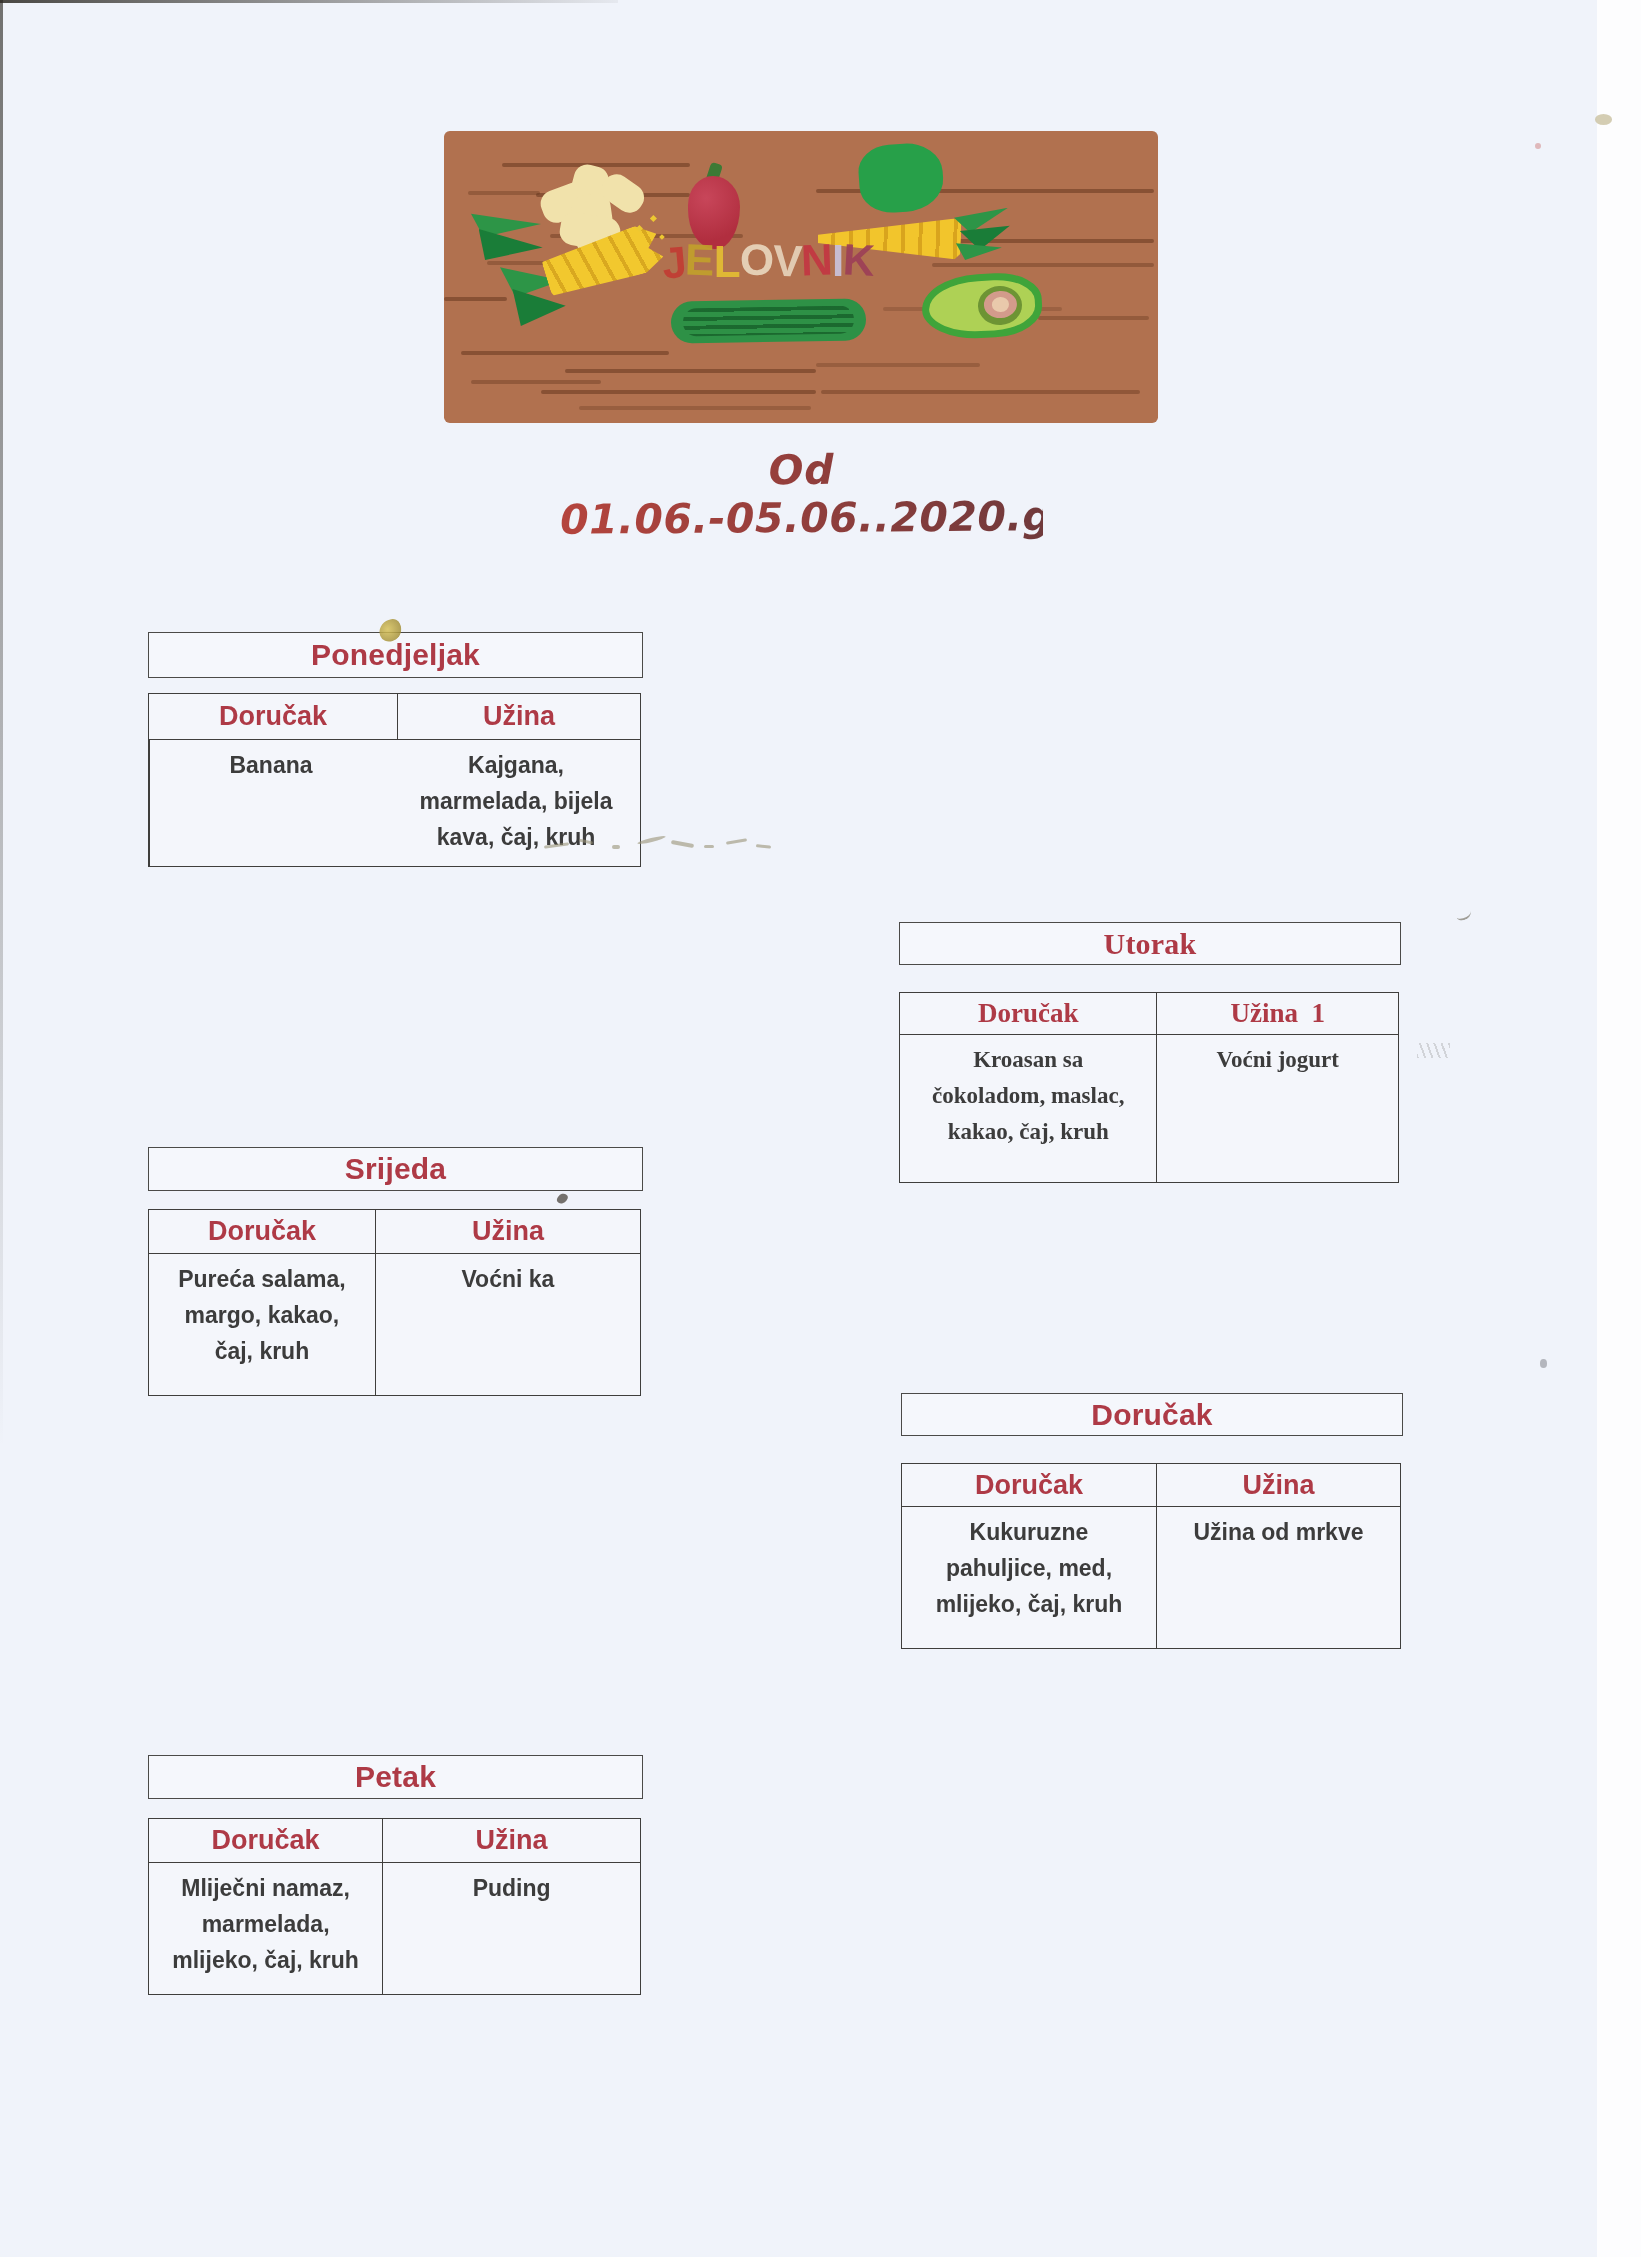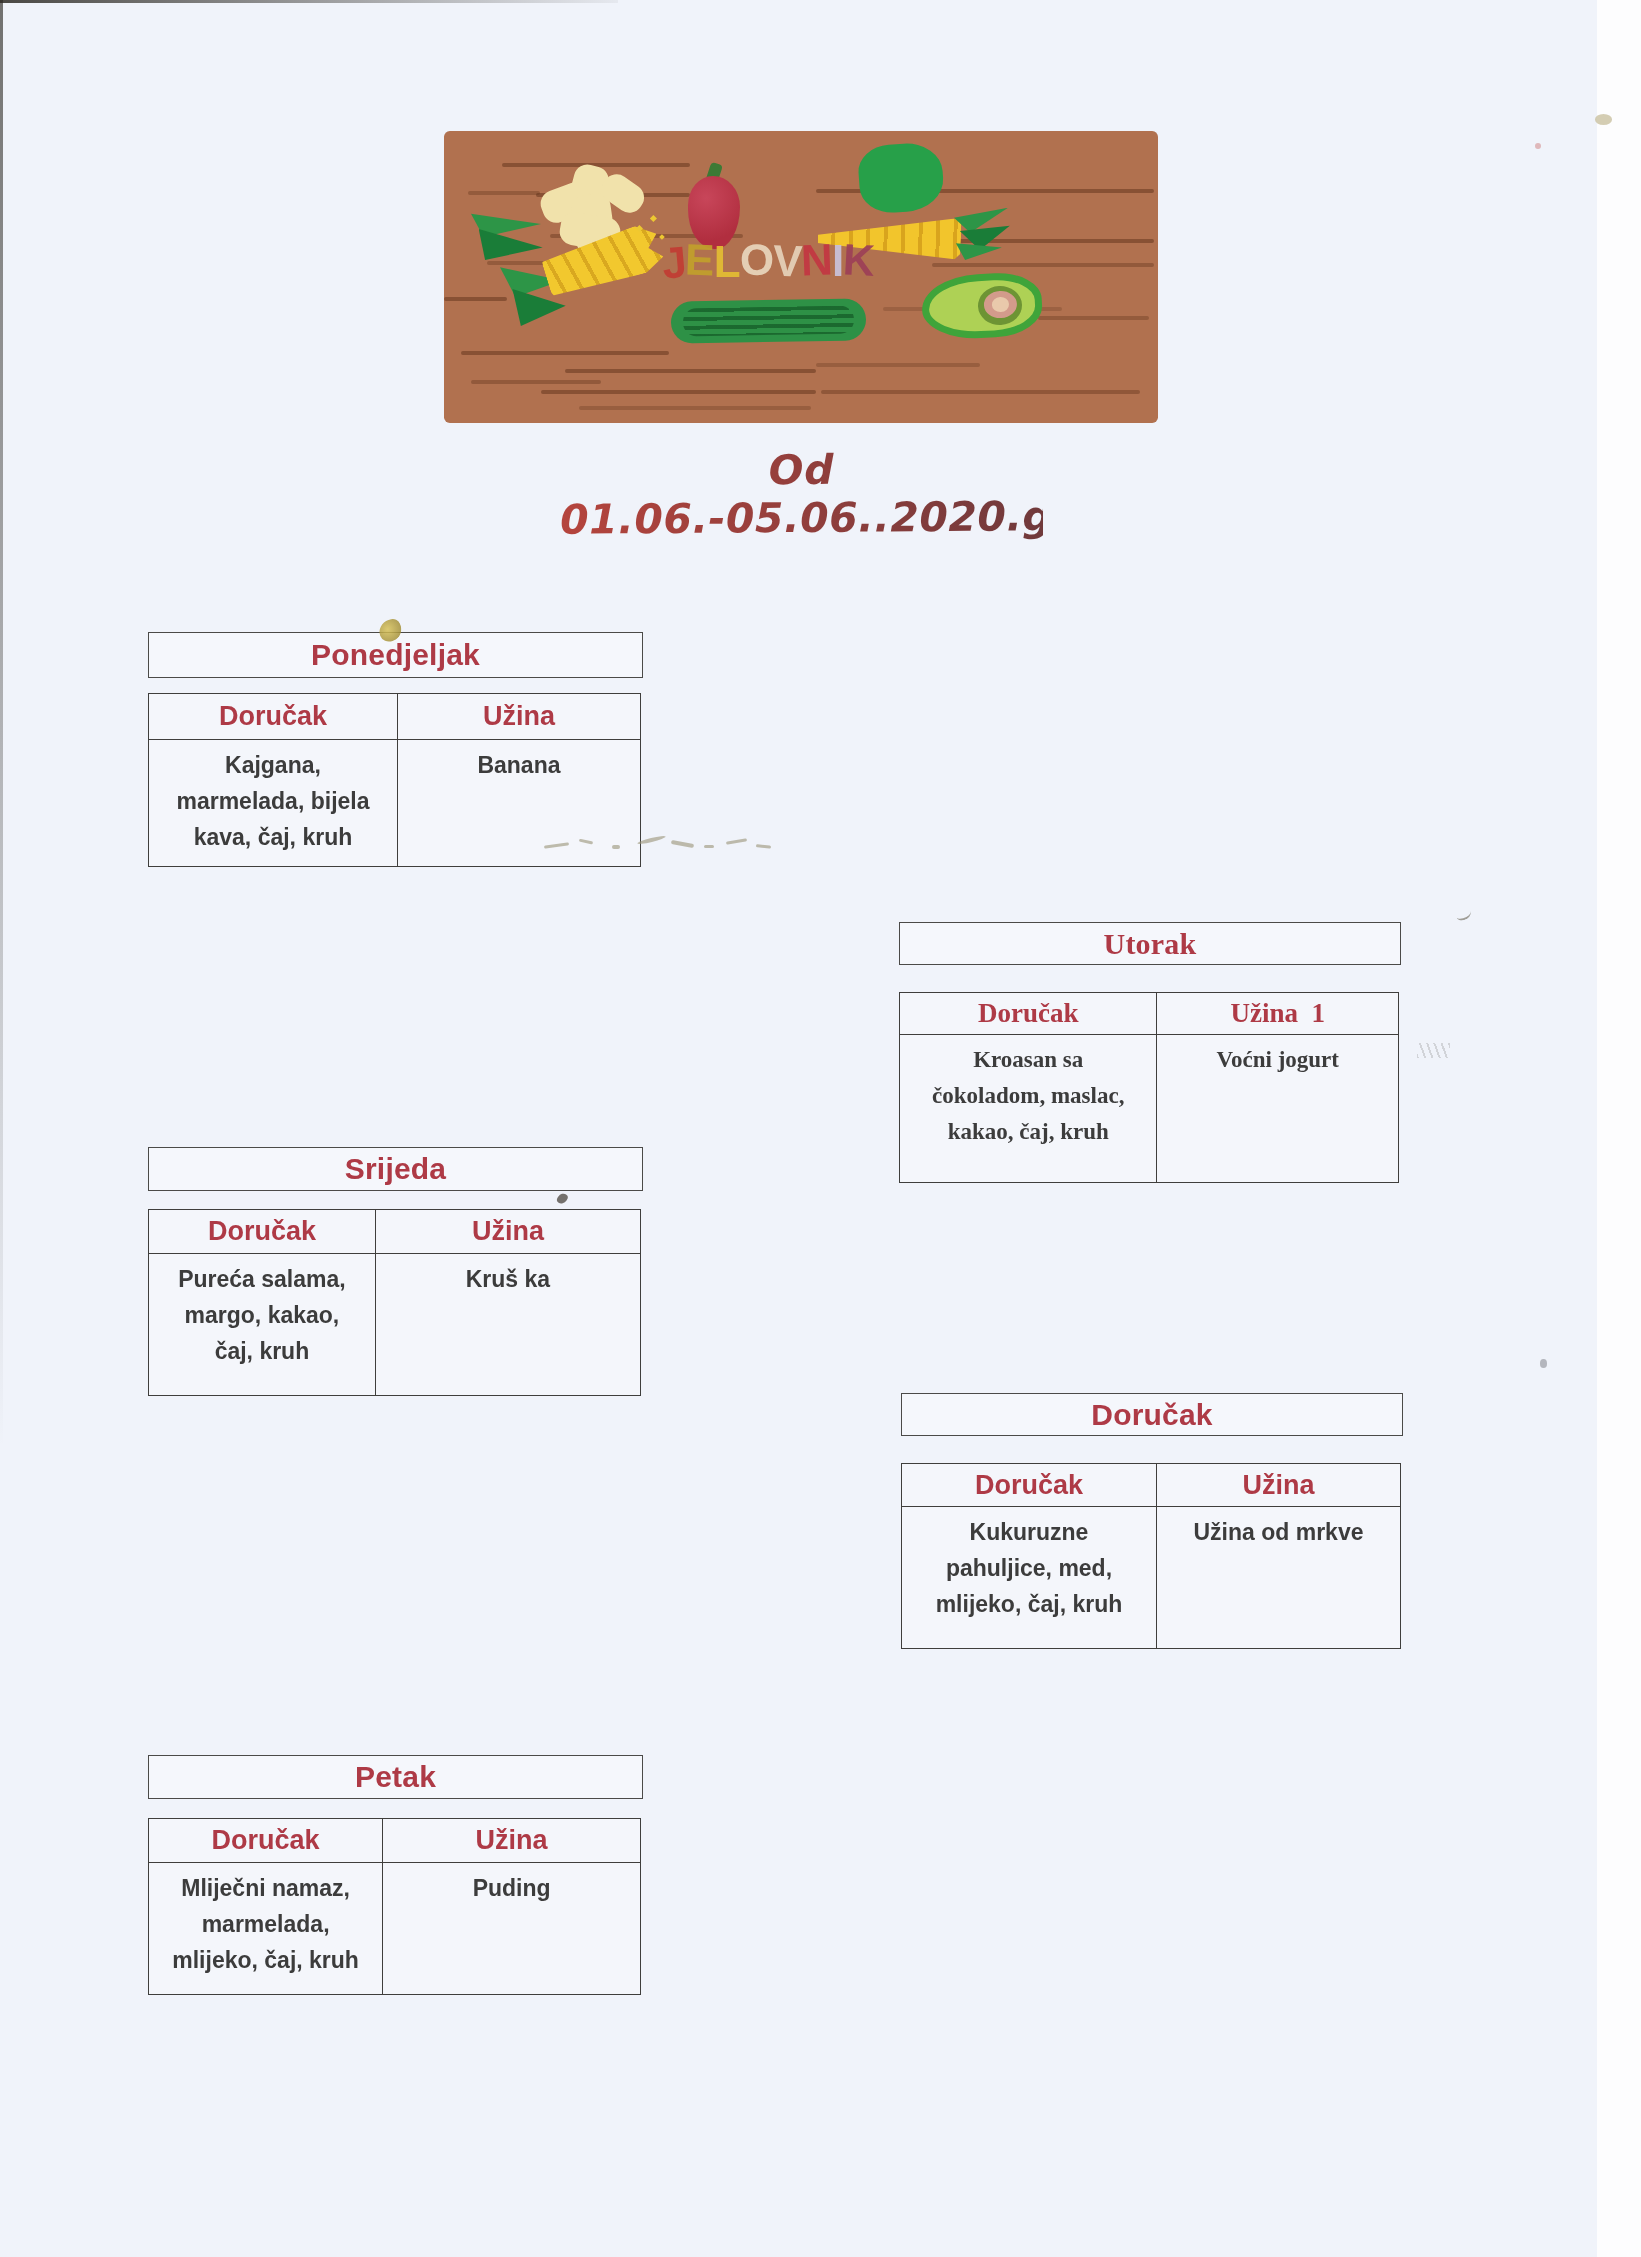--- a/index.html
+++ b/index.html
@@ -210,24 +210,24 @@
   <section class="day d0">
     <div class="titlebox">
       <span class="day-name">Ponedjeljak</span>
     </div>
     <div class="mtable">
       <div class="thead">
         <div class="th c1">Doručak</div>
         <div class="th c2">Užina</div>
       </div>
       <div class="tbody">
+        <div class="td c2">Banana</div>
         <div class="td c1">Kajgana,
 marmelada, bijela
 kava, čaj, kruh</div>
-        <div class="td c2">Banana</div>
       </div>
     </div>
   </section>
 
   <section class="day d1">
     <div class="titlebox">
       <span class="day-name">Utorak</span>
     </div>
     <div class="mtable">
       <div class="thead">
@@ -249,21 +249,21 @@
     </div>
     <div class="mtable">
       <div class="thead">
         <div class="th c1">Doručak</div>
         <div class="th c2">Užina</div>
       </div>
       <div class="tbody">
         <div class="td c1">Pureća salama,
 margo, kakao,
 čaj, kruh</div>
-        <div class="td c2">Kruš ka</div>
+        <div class="td c2">Voćni ka</div>
       </div>
     </div>
   </section>
 
   <section class="day d3">
     <div class="titlebox">
       <span class="day-name">Doručak</span>
     </div>
     <div class="mtable">
       <div class="thead">

